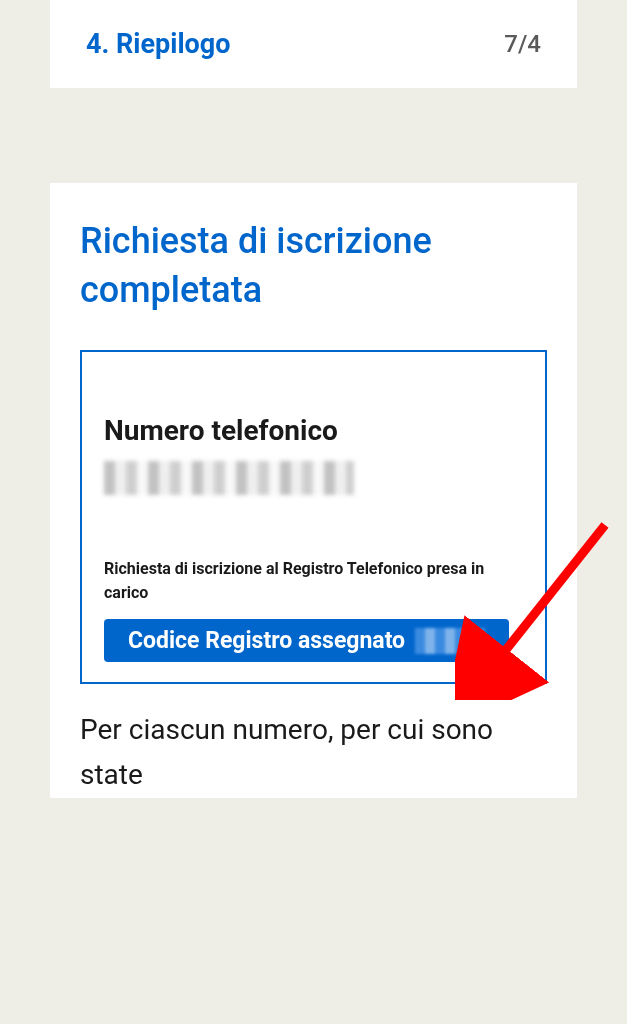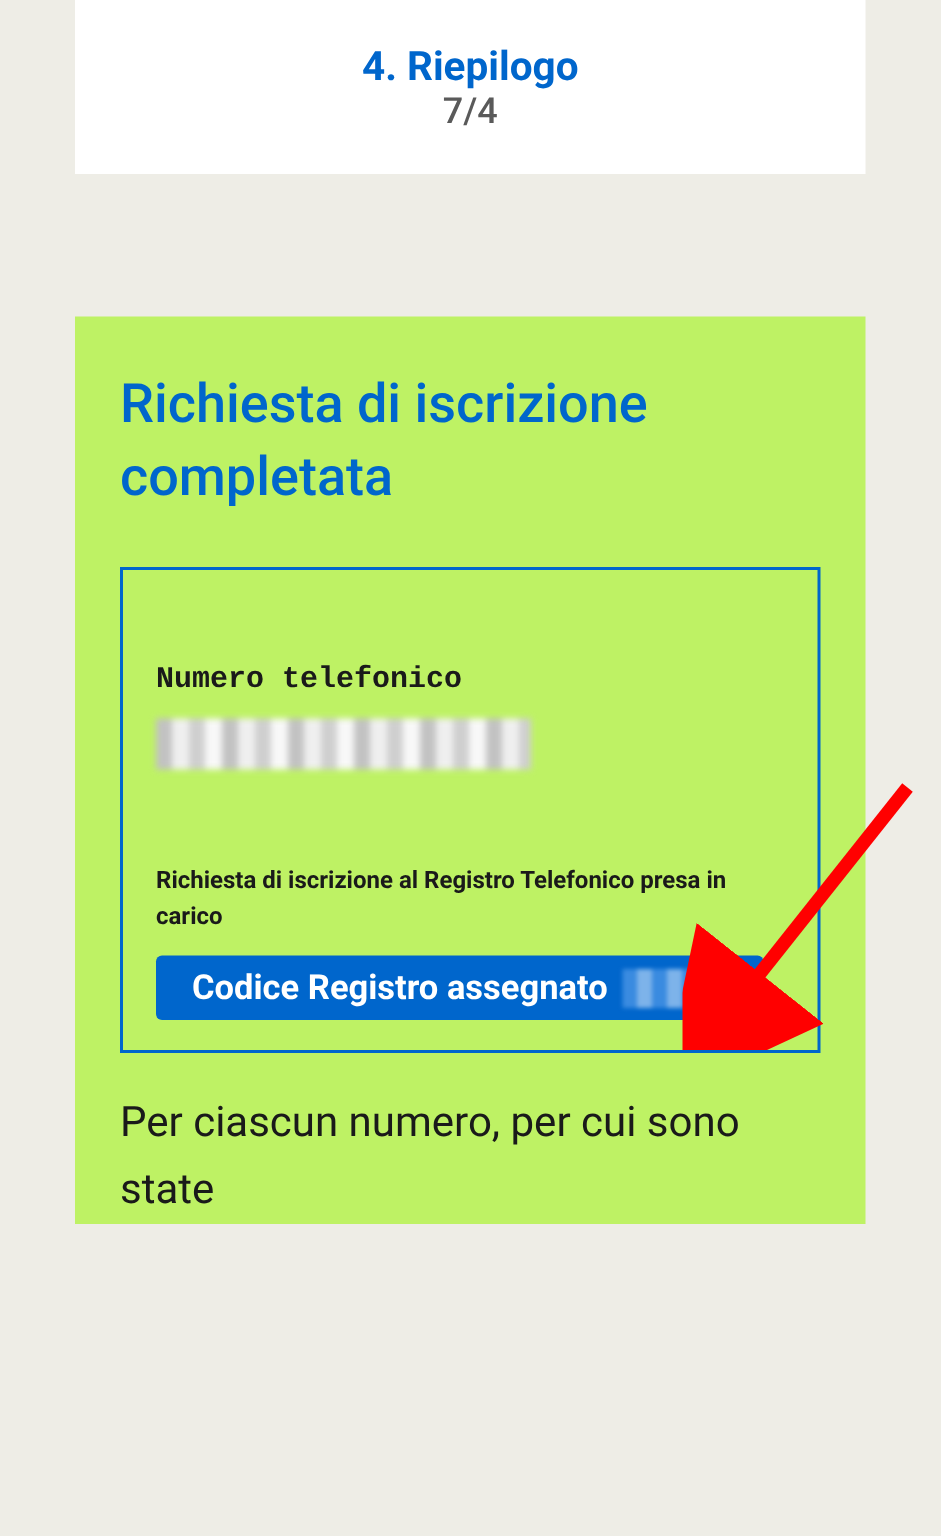--- a/index.html
+++ b/index.html
@@ -11,57 +11,55 @@
     position: relative;
   }
 
   .header-card {
     background: #ffffff;
     margin: 0 50px;
     padding: 28px 36px;
     display: flex;
     justify-content: space-between;
     align-items: center;
-    flex-direction: column;
   }
   .header-title {
     color: #0066cc;
     font-size: 27px;
     font-weight: 700;
   }
   .header-step {
     color: #5a5a5a;
     font-size: 24px;
     font-weight: 500;
   }
 
   .main-card {
-    background: #bef264;
+    background: #ffffff;
     margin: 95px 50px 0 50px;
     padding: 34px 30px 0 30px;
   }
   .main-heading {
     color: #0066cc;
     font-size: 36px;
     font-weight: 500;
     line-height: 1.35;
     margin-bottom: 36px;
   }
 
   .info-box {
     border: 2px solid #0066cc;
     padding: 62px 22px 20px 22px;
     margin-bottom: 24px;
   }
   .info-label {
-    font-size: 20px;
+    font-size: 28px;
     font-weight: 700;
     color: #1a1a1a;
     margin-bottom: 14px;
-    font-family: Liberation Mono, monospace;
   }
   .pixelated {
     width: 250px;
     height: 34px;
     background:
       repeating-linear-gradient(90deg,
         #bcbcbc 0 11px, #e5e5e5 11px 22px, #c8c8c8 22px 33px, #ededed 33px 44px);
     filter: blur(2px) contrast(1.1);
     margin-bottom: 62px;
   }

